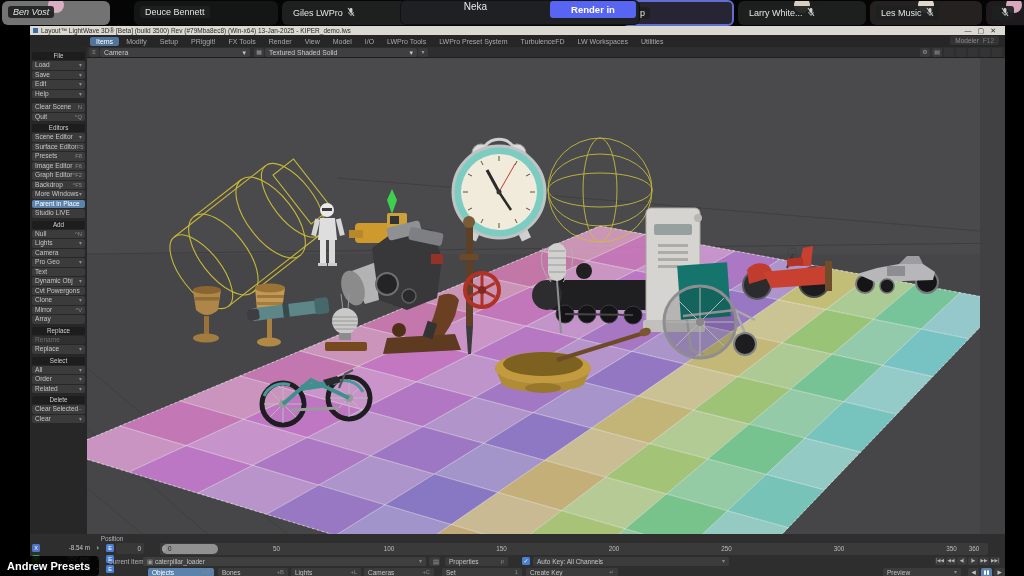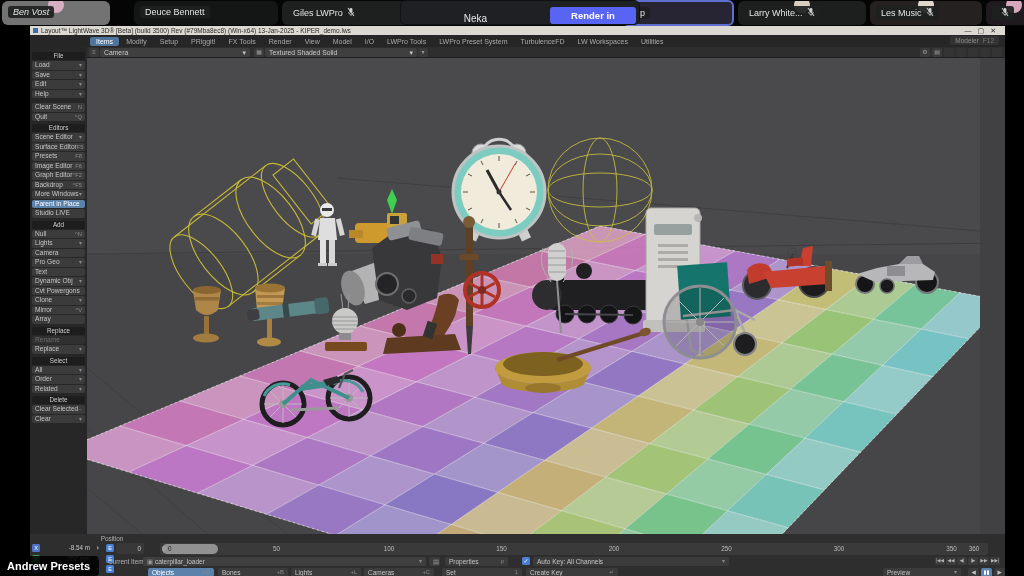--- a/index.html
+++ b/index.html
@@ -7,21 +7,21 @@
        font-family:"Liberation Sans",sans-serif;-webkit-font-smoothing:antialiased;}
   
   #callbar{position:absolute;left:0;top:0;width:1024px;height:26px;background:#050505;}
   .tile{position:absolute;top:1px;height:24px;background:#1d1f1e;border-radius:6px;overflow:hidden;}
   .tile.sel{border:2px solid #5f6fd0;background:#272433;top:0;height:26px;box-sizing:border-box;}
   .tile .avatar{position:absolute;left:50%;top:-4px;transform:translateX(-50%);width:16px;height:16px;
        border-radius:50%;}
   .pill{position:absolute;left:6px;top:5px;background:rgba(30,32,31,.92);border-radius:3px;
        padding:1px 5px;font-size:9px;color:#e3e3e3;display:flex;align-items:center;gap:4px;white-space:nowrap;}
   #popup{position:absolute;left:400px;top:0;width:238px;height:23px;background:#1e2023;border:1px solid #101113;
-       border-radius:6px;display:flex;align-items:flex-end;z-index:5;}
+       border-radius:6px;display:flex;align-items:flex-start;z-index:5;}
   #popup .pname{flex:1;text-align:center;font-size:10px;color:#e8e8e8;}
   #popup .pbtn{width:86px;height:17px;margin-right:3px;background:#5865f2;border-radius:3px;color:#fff;
        font-size:9.5px;font-weight:bold;display:flex;align-items:center;justify-content:center;}
   
   #lw{position:absolute;left:30px;top:26px;width:975px;height:550px;background:#2c2c2c;}
   #titlebar{position:absolute;left:0;top:0;width:100%;height:9px;background:#dcd9d2;color:#2a2a2a;
        font-size:6.5px;line-height:9px;white-space:nowrap;}
   #titlebar .appicon{display:inline-block;width:5px;height:5px;background:#3a6ea5;margin:0 3px 0 3px;}
   #wctrl{position:absolute;right:3px;top:0;font-size:7px;color:#333;letter-spacing:6px;}
   #menurow{position:absolute;left:0;top:9px;width:100%;height:12px;background:#262626;display:flex;

